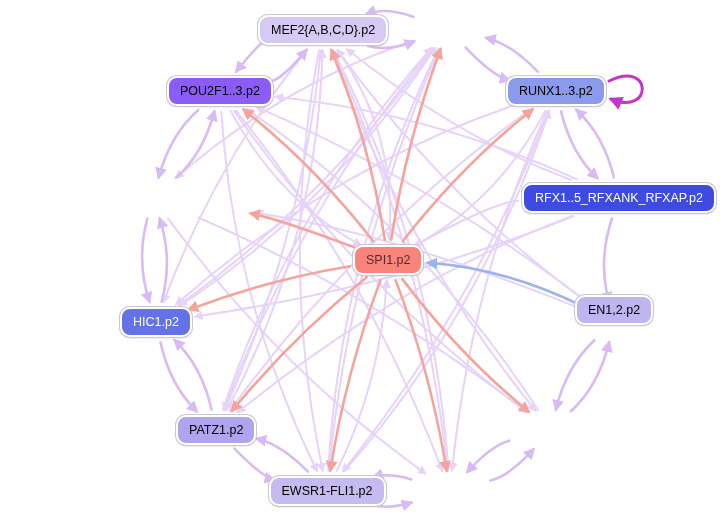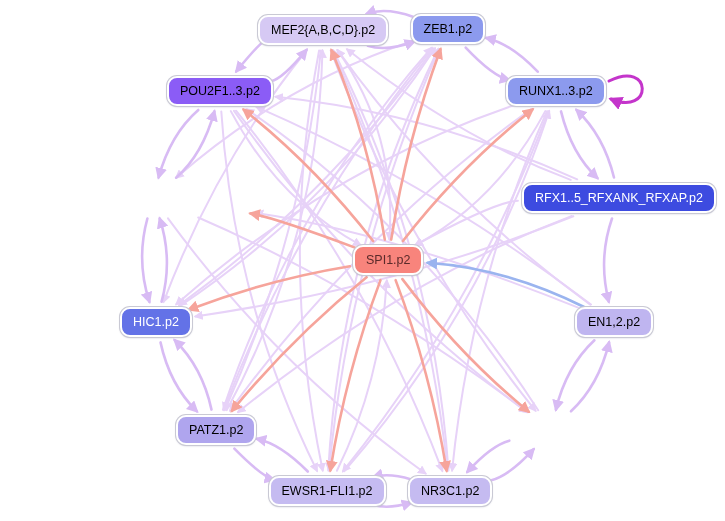--- a/index.html
+++ b/index.html
@@ -115,24 +115,22 @@
       <path d="M 349.9 266.2 Q 268.9 279.4 188.7 309.7" fill="none" stroke="#f6a49b" stroke-width="2.6" stroke-linecap="round" marker-end="url(#arrow-salmon)"></path>
       <path d="M 366.6 277.3 Q 293.5 336.4 231.9 410.8" fill="none" stroke="#f6a49b" stroke-width="2.6" stroke-linecap="round" marker-end="url(#arrow-salmon)"></path>
       <path d="M 380.5 280.1 Q 345.9 372.4 330.3 470.5" fill="none" stroke="#f6a49b" stroke-width="2.6" stroke-linecap="round" marker-end="url(#arrow-salmon)"></path>
       <path d="M 395.6 280.1 Q 430.6 372.4 446.6 470.6" fill="none" stroke="#f6a49b" stroke-width="2.6" stroke-linecap="round" marker-end="url(#arrow-salmon)"></path>
       <path d="M 402.4 279.1 Q 459.3 354.8 528.7 411.7" fill="none" stroke="#f6a49b" stroke-width="2.6" stroke-linecap="round" marker-end="url(#arrow-salmon)"></path>
       <path d="M 584.1 307.0 Q 507.2 268.4 427.6 262.8" fill="none" stroke="#9ab4ef" stroke-width="2.6" stroke-linecap="round" marker-end="url(#arrow-blue)"></path>
       <path d="M 609 81 C 653 59, 653 117, 611 99" fill="none" stroke="#c435cb" stroke-width="3" stroke-linecap="round" marker-end="url(#arrow-magenta)"></path>
     </svg>
   <div class="nodes">
     <div class="node" style="left: 323px; top: 30px; background: rgb(214, 201, 244); color: rgb(0, 0, 0); margin-left: -65px; margin-top: -15.5px;">MEF2{A,B,C,D}.p2</div>
-    <div class="node" style="left: 448px; top: 29px; background: rgb(140, 154, 238); color: rgb(0, 0, 0); margin-left: -37.5px; margin-top: -15.5px;">ZEB1.p2</div>
     <div class="node" style="left: 220px; top: 91px; background: #8b5cf6; color: rgb(0, 0, 0); margin-left: -53px; margin-top: -15.5px;">POU2F1..3.p2</div>
     <div class="node" style="left: 556px; top: 91px; background: rgb(140, 154, 238); color: rgb(0, 0, 0); margin-left: -50px; margin-top: -15.5px;">RUNX1..3.p2</div>
     <div class="node" style="left: 619px; top: 198px; background: rgb(61, 75, 224); color: rgb(255, 255, 255); margin-left: -97px; margin-top: -15.5px;">RFX1..5_RFXANK_RFXAP.p2</div>
     <div class="node" style="left: 388px; top: 260px; background: rgb(248, 132, 124); color: rgb(90, 42, 42); margin-left: -35px; margin-top: -15.5px;">SPI1.p2</div>
     <div class="node" style="left: 156px; top: 322px; background: rgb(99, 114, 231); color: #ffffff; margin-left: -36px; margin-top: -15.5px; text-align: center;">HIC1.p2</div>
-    <div class="node" style="left: 614px; top: 322px; background: rgb(191, 181, 240); color: rgb(0, 0, 0); margin-left: -39px; margin-top: -15.5px;">EN1,2.p2</div>
+    <div class="node" style="left: 614px; top: 310px; background: rgb(191, 181, 240); color: rgb(0, 0, 0); margin-left: -39px; margin-top: -15.5px;">EN1,2.p2</div>
     <div class="node" style="left: 216px; top: 430px; background: rgb(175, 165, 238); color: rgb(0, 0, 0); margin-left: -40px; margin-top: -15.5px;">PATZ1.p2</div>
     <div class="node" style="left: 327px; top: 491px; background: rgb(197, 187, 241); color: rgb(0, 0, 0); margin-left: -58.5px; margin-top: -15.5px;">EWSR1-FLI1.p2</div>
-    <div class="node" style="left: 450px; top: 491px; background: rgb(197, 187, 241); color: rgb(0, 0, 0); margin-left: -42px; margin-top: -15.5px;">NR3C1.p2</div>
   </div>
 </div>
 
 </body></html>

